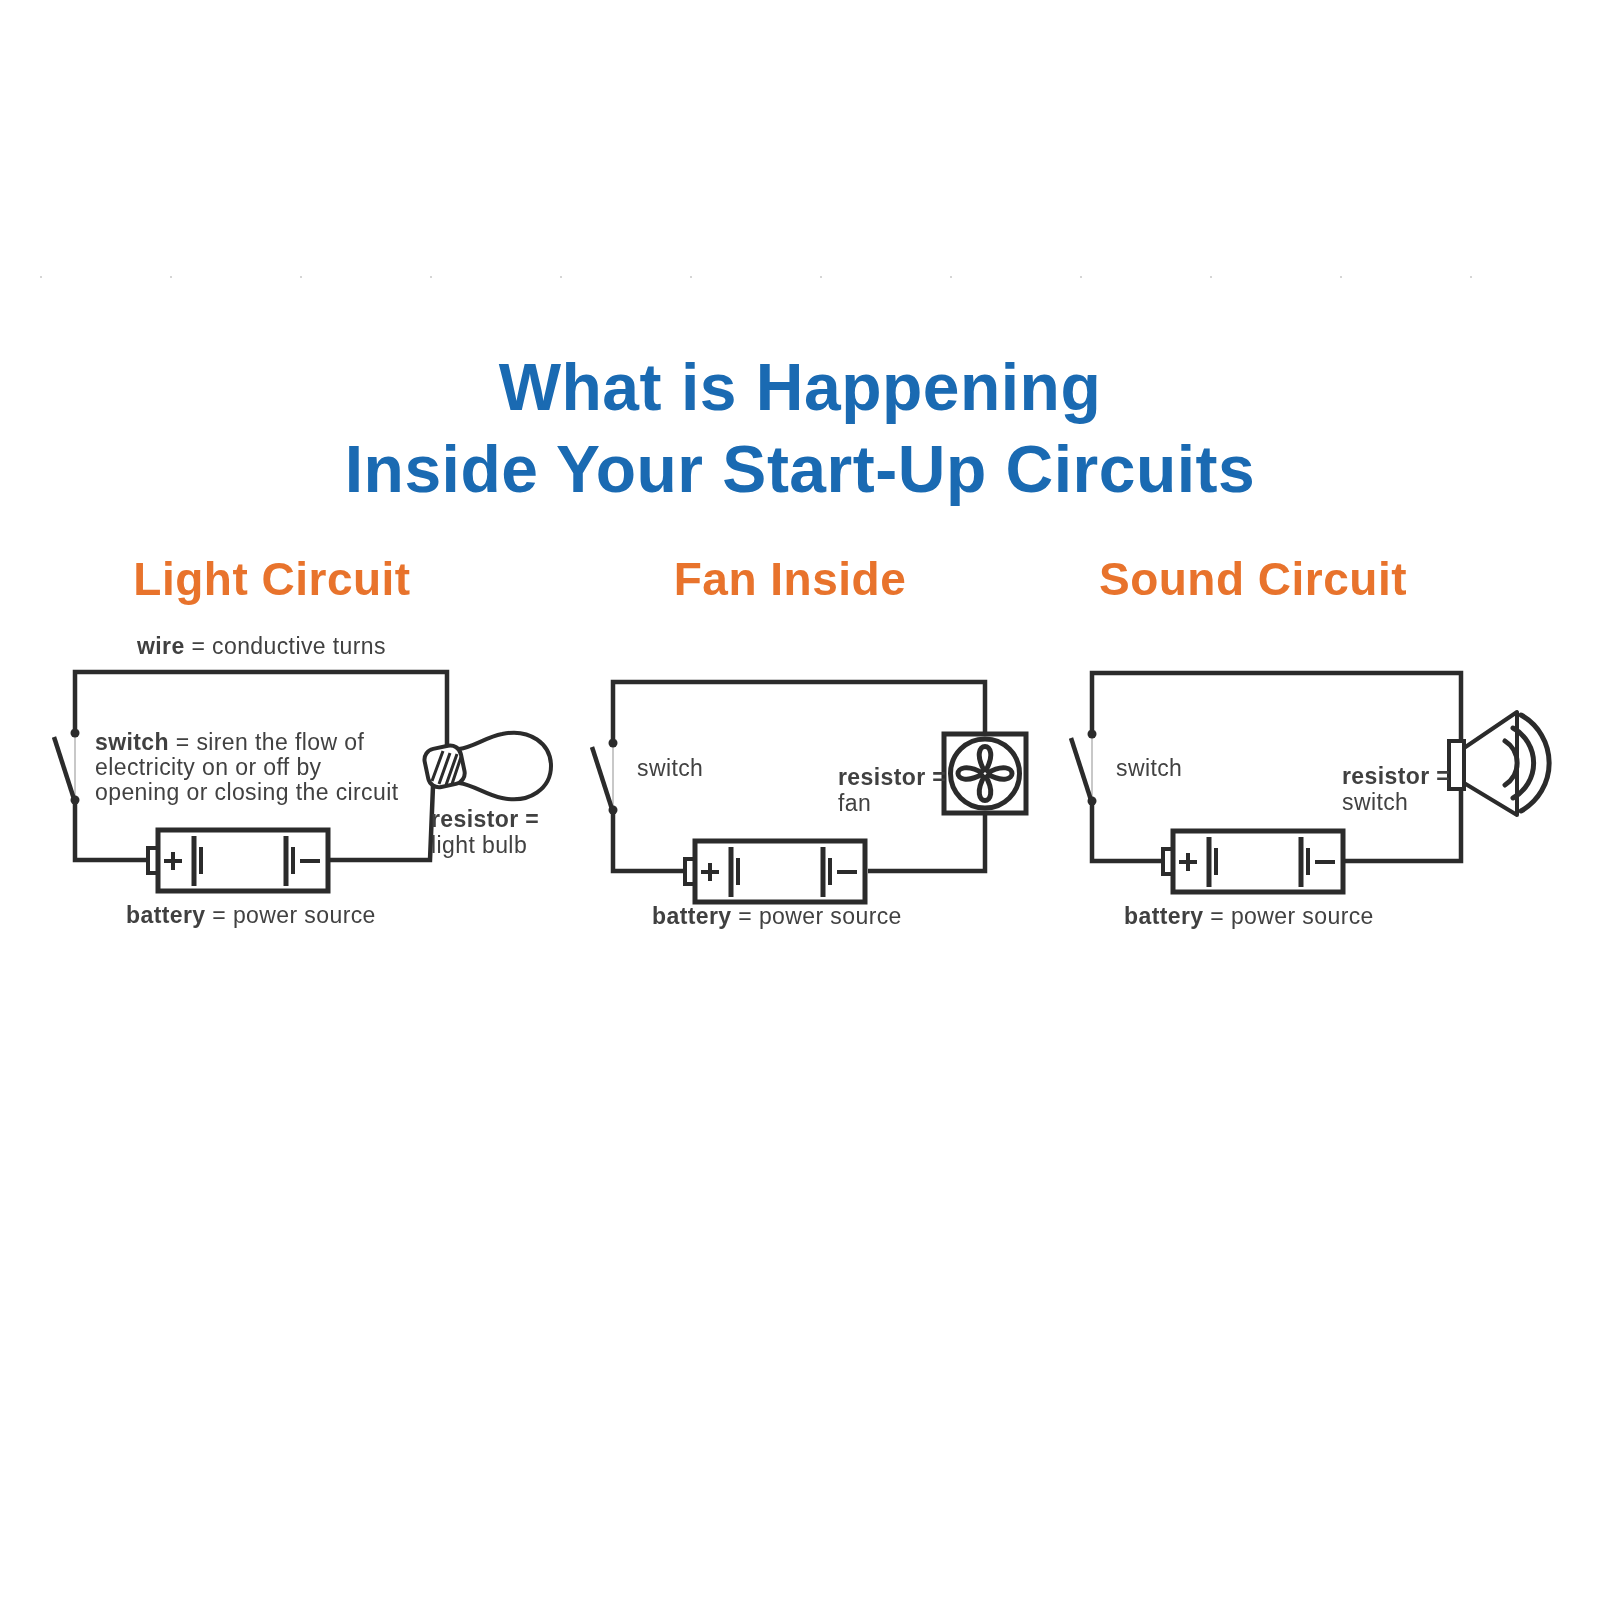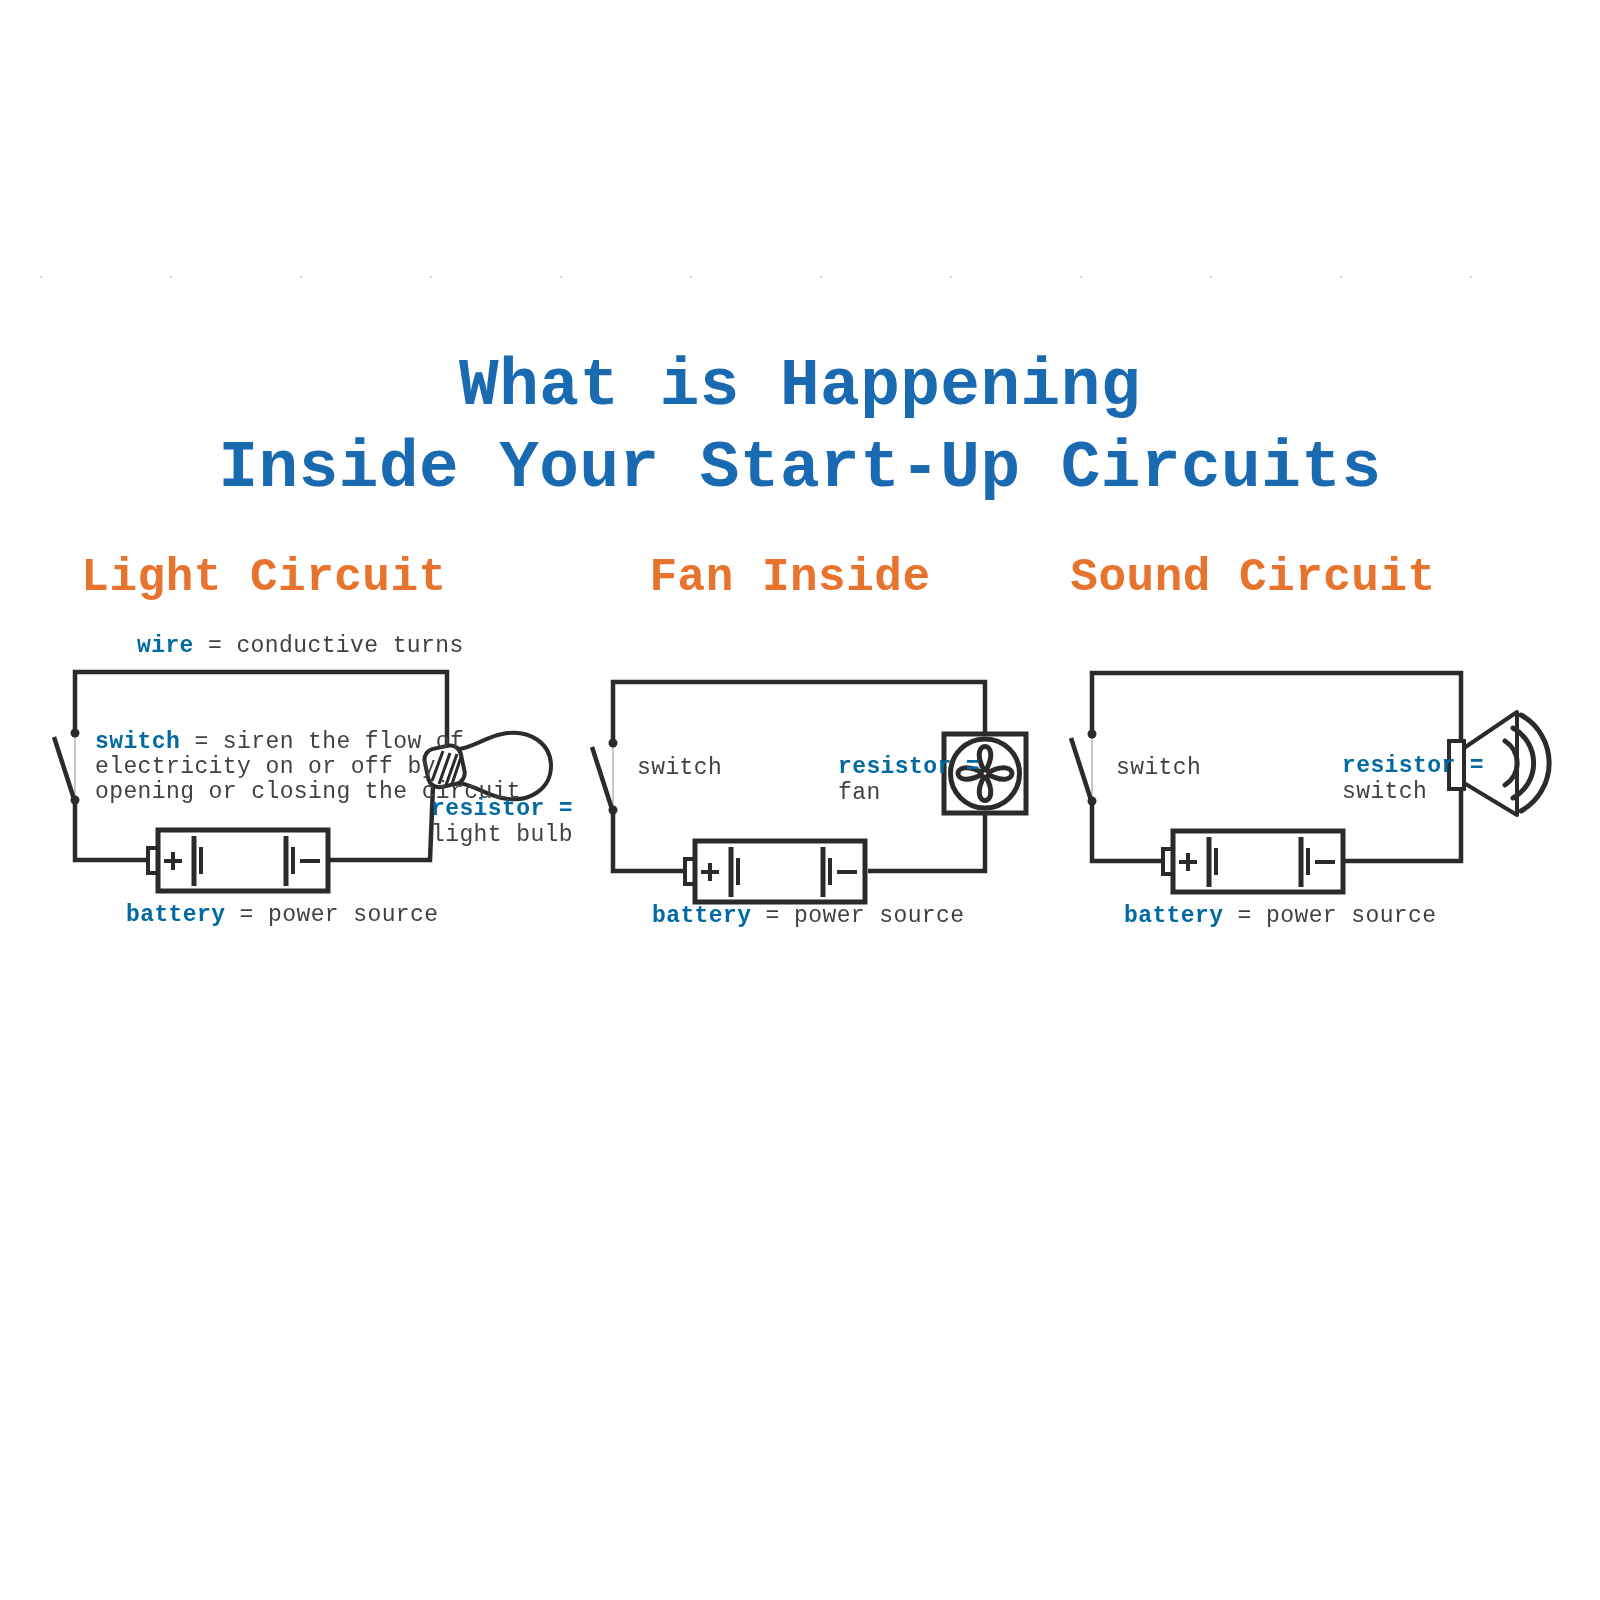--- a/index.html
+++ b/index.html
@@ -1,53 +1,53 @@
 <!DOCTYPE html>
 <html><head>
 <meta charset="utf-8">
 <style>
   html,body{margin:0;padding:0;background:#ffffff;}
   .canvas{
     position:relative;width:1600px;height:1600px;background:#ffffff;overflow:hidden;
-    font-family:Liberation Mono, monospace;
+    font-family:Liberation Sans, sans-serif;
   }
   .artifact-line{
     position:absolute;left:40px;top:276px;width:1510px;height:2px;opacity:.45;
     background:repeating-linear-gradient(90deg, rgba(70,70,70,.5) 0 2px, transparent 2px 130px);
   }
   .title{
     position:absolute;left:0;top:346px;width:1600px;text-align:center;
     font-size:66px;line-height:82px;font-weight:bold;letter-spacing:.5px;
     color:#1A6AB2;
   }
   .circuit-heading{
     position:absolute;top:552px;transform:translateX(-50%);white-space:nowrap;
     font-size:46px;font-weight:bold;letter-spacing:.5px;color:#E8732C;
   }
   .lbl{
     position:absolute;font-size:23px;line-height:25px;letter-spacing:.4px;
     color:#414141;white-space:nowrap;
   }
-  .lbl .term{font-weight:bold;color:#0369a1;}
+  .lbl .term{font-weight:bold;color:#404040;margin-top:10px;}
   .lbl.two-line{line-height:26px;}
   svg.circuit-art{position:absolute;left:0;top:0;}
 </style>
 </head>
 <body>
 
 <div class="canvas">
 
   <div class="artifact-line"></div>
 
   <div class="title">
     <div>What is Happening</div>
     <div>Inside Your Start-Up Circuits</div>
   </div>
 
-  <div class="circuit-heading" style="left:264px">Light Circuit</div>
+  <div class="circuit-heading" style="left:272px">Light Circuit</div>
   <div class="circuit-heading" style="left:790px">Fan Inside</div>
   <div class="circuit-heading" style="left:1253px">Sound Circuit</div>
 
   <svg class="circuit-art" width="1600" height="1600" viewBox="0 0 1600 1600">
     <defs>
       <g id="battery-sym">
         <rect x="0" y="18" width="11" height="25" fill="#fff" stroke="#2B2B2B" stroke-width="4"></rect>
         <rect x="10" y="0" width="170" height="61" fill="#fff" stroke="#2B2B2B" stroke-width="5"></rect>
         <line x1="16" y1="31" x2="34" y2="31" stroke="#2B2B2B" stroke-width="4"></line>
         <line x1="25" y1="22" x2="25" y2="40" stroke="#2B2B2B" stroke-width="4"></line>

